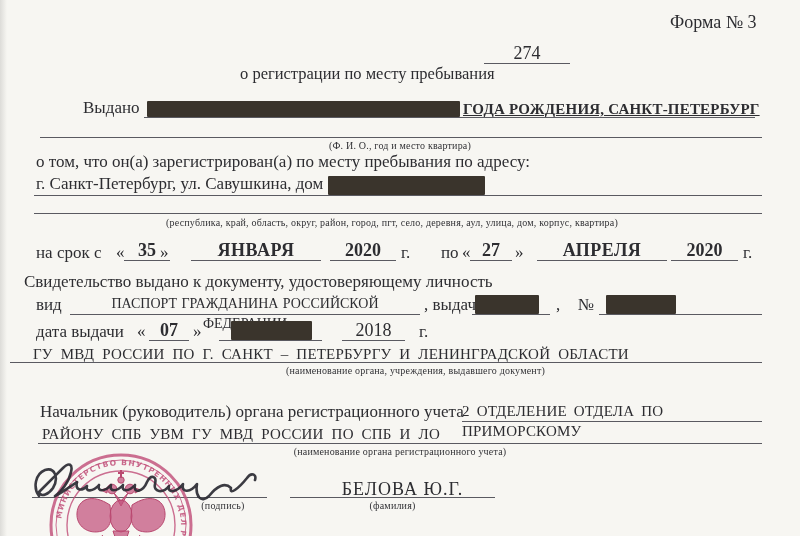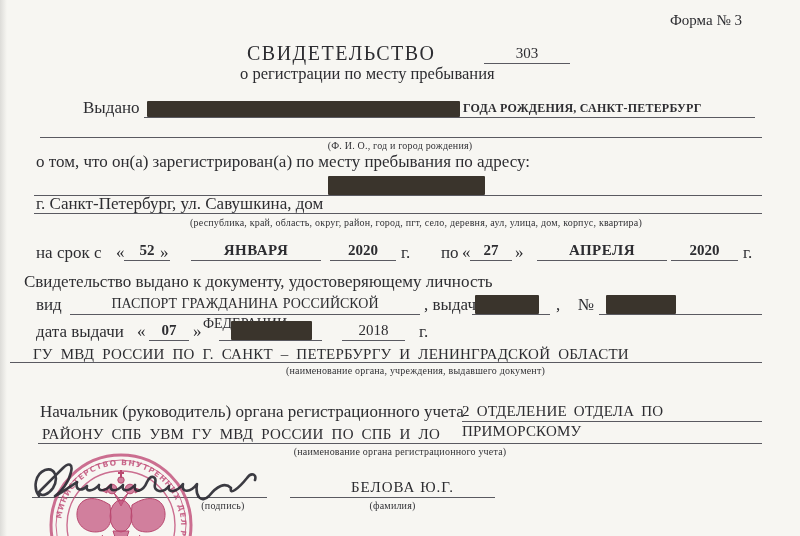--- a/index.html
+++ b/index.html
@@ -9,60 +9,59 @@
     color:#2d2d31;
     font-family:"Liberation Serif","DejaVu Serif",serif;
   }
   .page::before{
     content:"";position:absolute;left:0;top:0;bottom:0;width:7px;
     background:linear-gradient(to right,rgba(60,60,60,.14),rgba(60,60,60,0));
     z-index:5;pointer-events:none;
   }
   .abs{position:absolute;white-space:nowrap;}
   .t17{font-size:17px;}
-  .t15{font-size:15px;}
+  .t15{font-size:18px;}
   .cap{font-size:10px;color:#313135;letter-spacing:.2px;}
   .b{font-weight:bold;}
   .center{text-align:center;}
   .hline{position:absolute;height:0;border-bottom:1px solid #5a5a61;}
   .cell{position:absolute;border-bottom:1px solid #5a5a61;text-align:center;}
   .redact{position:absolute;background:#3a342c;border-radius:1px;z-index:2;}
   .caps15{font-size:15px;letter-spacing:.2px;word-spacing:4px;}
   .stamp-svg,.sig-svg{position:absolute;}
   .sig-svg{z-index:4;}
   .stamp-svg{z-index:3;}
 </style>
 </head>
 <body>
 
 <div class="page">
 
   <div class="abs t15" style="top:12px;left:670px;">Форма № 3</div>
 
-  <div class="abs" style="top:42px;left:247px;font-size:20px;letter-spacing:1.5px;">СВИДЕТЕЛЬСТВО</div>
-  <div class="cell t15" style="top:44px;left:484px;width:86px;height:19px;line-height:19px;">303</div>
+  <div class="cell t15" style="top:44px;left:484px;width:86px;height:19px;line-height:19px;">274</div>
   <div class="abs" style="top:64px;left:240px;font-size:16.5px;">о регистрации по месту пребывания</div>
 
   <div class="abs t17" style="top:98px;left:83px;">Выдано</div>
   <div class="hline" style="top:117px;left:144px;width:611px;"></div>
   <div class="redact" style="top:101px;left:147px;width:313px;height:16px;"></div>
-  <div class="abs b" style="top:101px;left:463px;font-size:12px;letter-spacing:.2px;">ГОДА РОЖДЕНИЯ, САНКТ-ПЕТЕРБУРГ</div>
+  <div class="abs b" style="top:101px;left:463px;font-size:15px;letter-spacing:.2px;text-decoration:underline;">ГОДА РОЖДЕНИЯ, САНКТ-ПЕТЕРБУРГ</div>
   <div class="hline" style="top:137px;left:40px;width:722px;"></div>
-  <div class="abs cap center" style="top:140px;left:280px;width:240px;">(Ф. И. О., год и город рождения)</div>
+  <div class="abs cap center" style="top:140px;left:280px;width:240px;">(Ф. И. О., год и место квартира)</div>
 
   <div class="abs t17" style="top:152px;left:36px;">о том, что он(а) зарегистрирован(а) по месту пребывания по адресу:</div>
-  <div class="abs t17" style="top:174px;left:36px;margin-top:20px;">г. Санкт-Петербург, ул. Савушкина, дом</div>
+  <div class="abs t17" style="top:174px;left:36px;">г. Санкт-Петербург, ул. Савушкина, дом</div>
   <div class="hline" style="top:195px;left:34px;width:728px;"></div>
   <div class="redact" style="top:176px;left:328px;width:157px;height:19px;"></div>
   <div class="hline" style="top:213px;left:34px;width:728px;"></div>
-  <div class="abs cap center" style="top:217px;left:166px;width:500px;">(республика, край, область, округ, район, город, пгт, село, деревня, аул, улица, дом, корпус, квартира)</div>
+  <div class="abs cap center" style="top:217px;left:142px;width:500px;">(республика, край, область, округ, район, город, пгт, село, деревня, аул, улица, дом, корпус, квартира)</div>
 
   <div class="abs t17" style="top:243px;left:36px;">на срок с</div>
   <div class="abs t17" style="top:243px;left:116px;">«</div>
-  <div class="cell t15 b" style="top:241px;left:124px;width:46px;height:19px;line-height:19px;">52</div>
+  <div class="cell t15 b" style="top:241px;left:124px;width:46px;height:19px;line-height:19px;">35</div>
   <div class="abs t17" style="top:243px;left:160px;">»</div>
   <div class="cell t15 b" style="top:241px;left:191px;width:130px;height:19px;line-height:19px;letter-spacing:.5px;">ЯНВАРЯ</div>
   <div class="cell t15 b" style="top:241px;left:330px;width:66px;height:19px;line-height:19px;">2020</div>
   <div class="abs t17" style="top:243px;left:401px;">г.</div>
   <div class="abs t17" style="top:243px;left:441px;">по</div>
   <div class="abs t17" style="top:243px;left:462px;">«</div>
   <div class="cell t15 b" style="top:241px;left:470px;width:42px;height:19px;line-height:19px;">27</div>
   <div class="abs t17" style="top:243px;left:515px;">»</div>
   <div class="cell t15 b" style="top:241px;left:537px;width:130px;height:19px;line-height:19px;letter-spacing:.5px;">АПРЕЛЯ</div>
   <div class="cell t15 b" style="top:241px;left:671px;width:67px;height:19px;line-height:19px;">2020</div>

